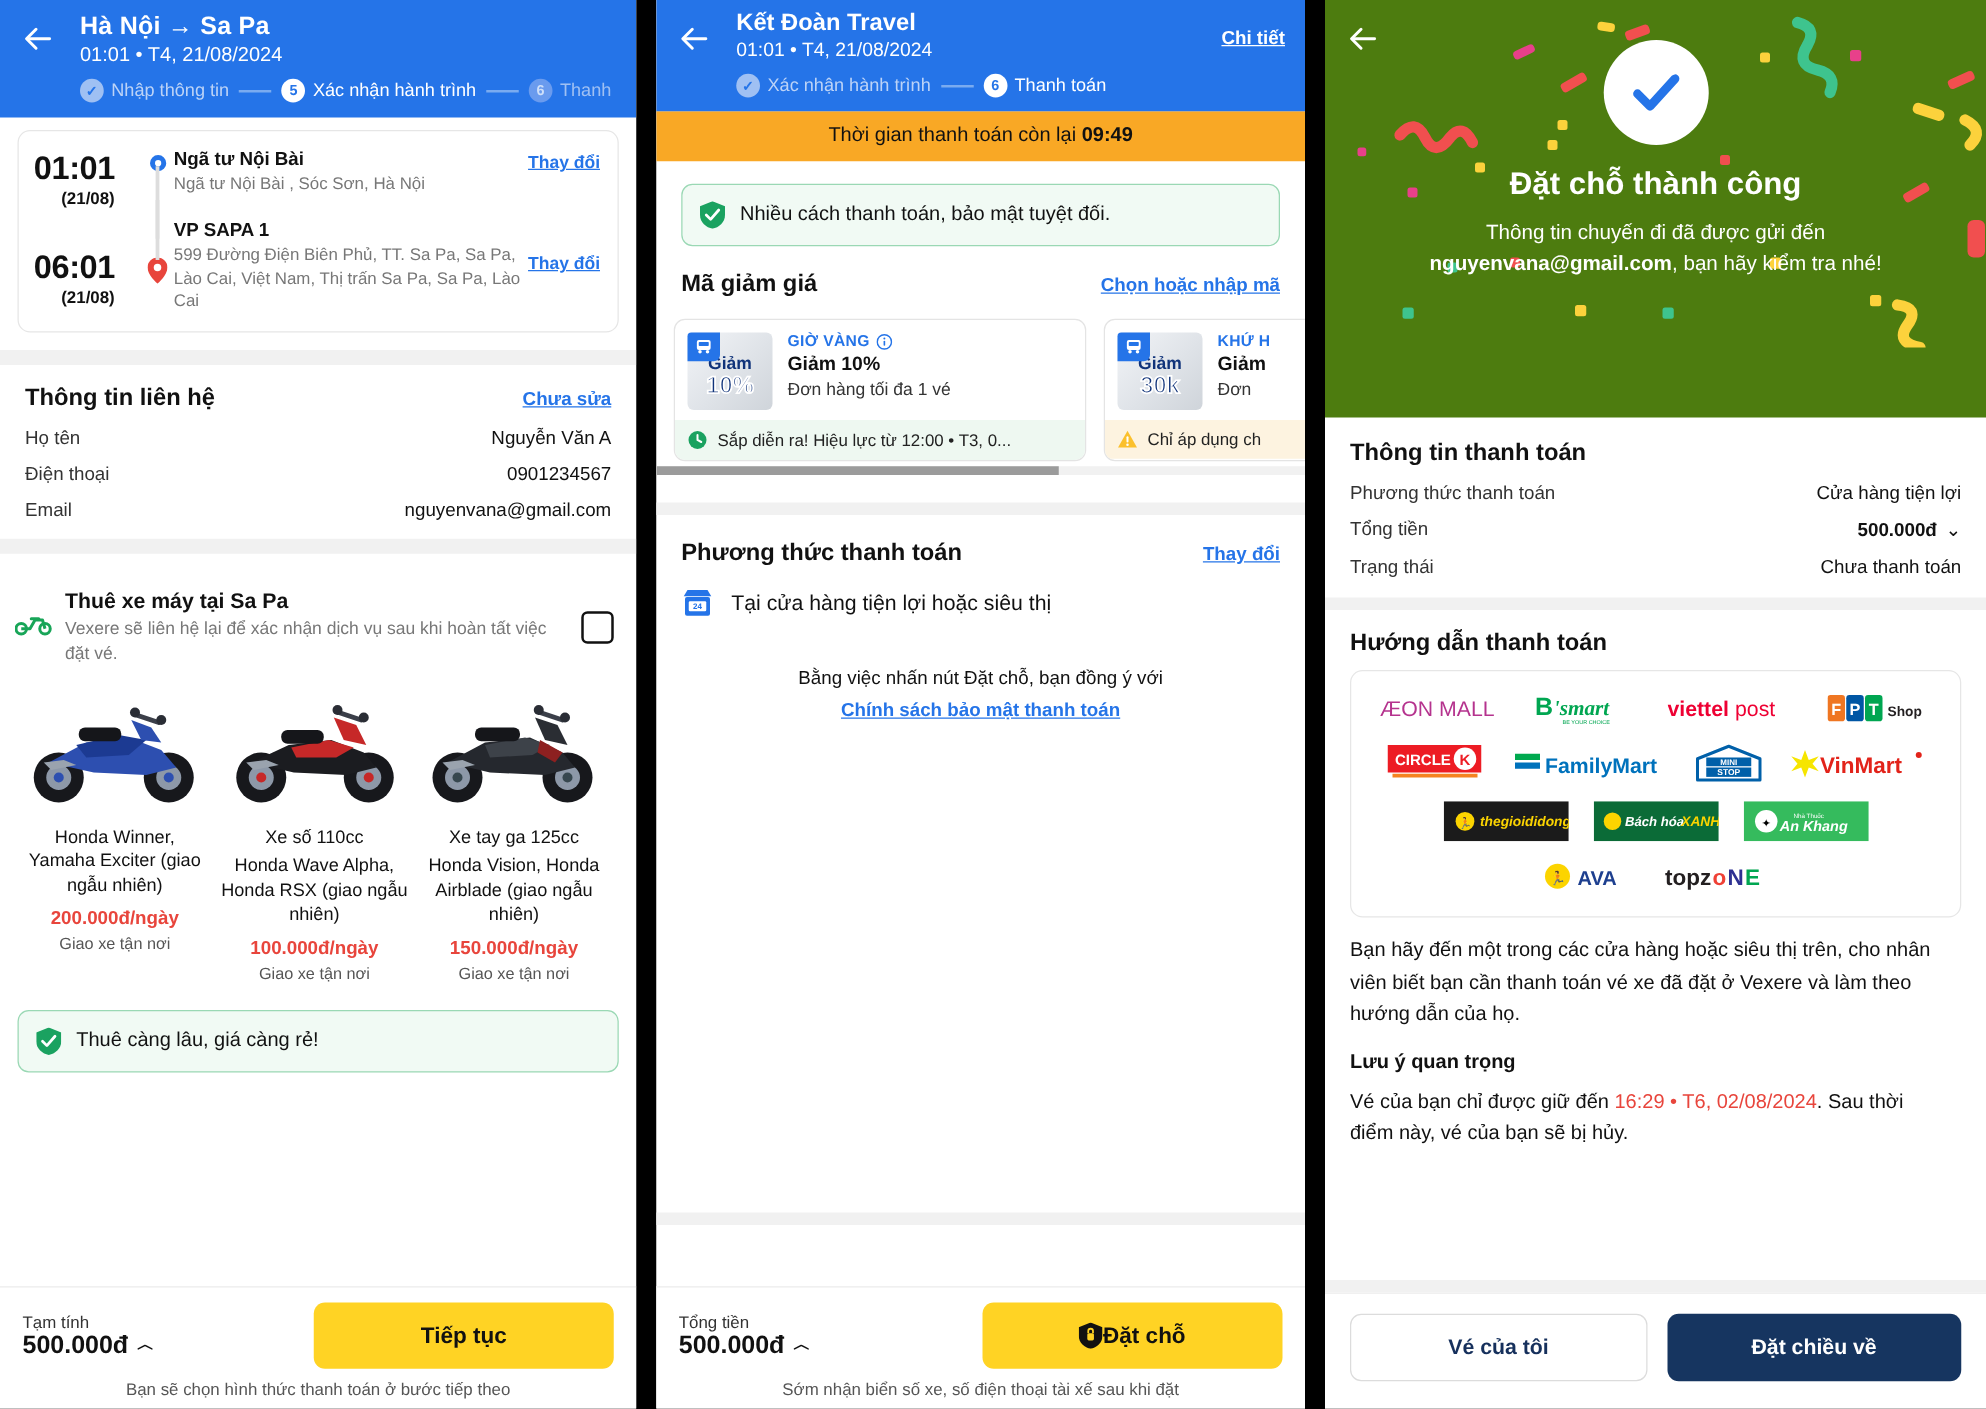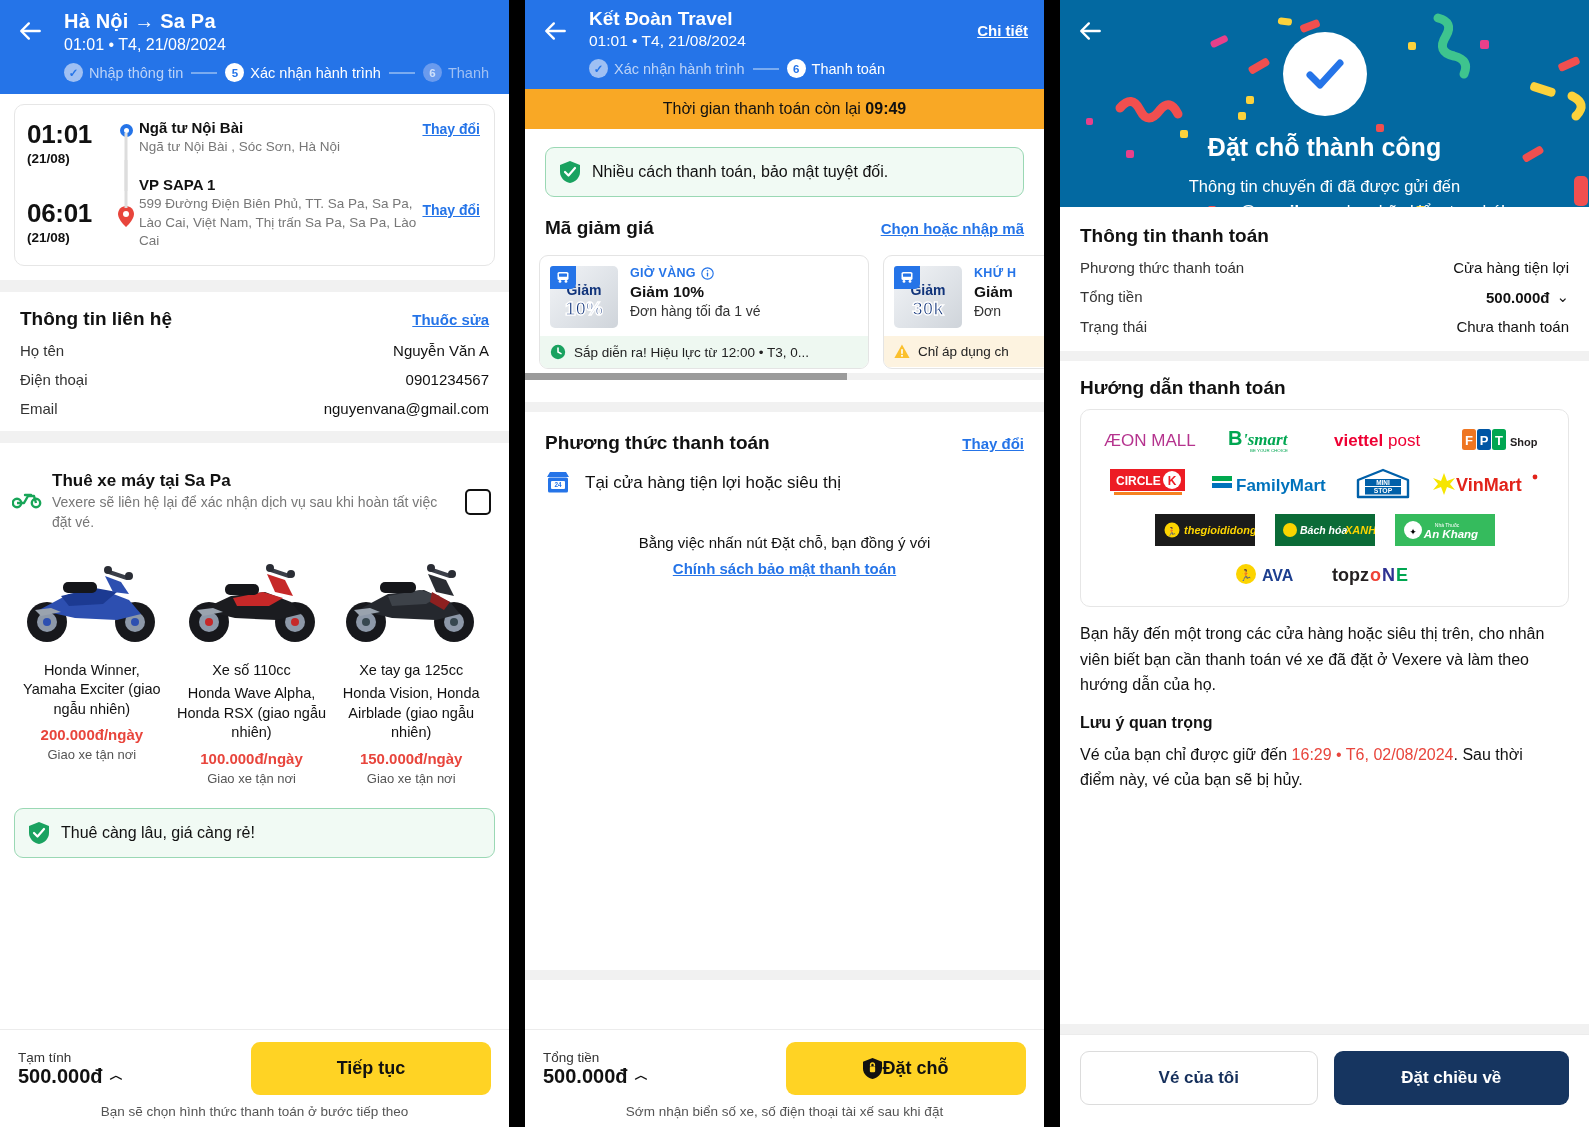--- a/index.html
+++ b/index.html
@@ -45,21 +45,21 @@
   .bullet.muted { background:#6a9bee; color:#cfe0fa; }
   .dash { width:26px; height:2px; background:#7aabf0; }
 
   .trip-card {
     margin: 10px 14px 0 14px; border:1px solid #e6e6e6; border-radius:10px;
     background:#fff; padding: 14px 14px 14px 12px;
   }
   .leg { display:flex; align-items:flex-start; }
   .leg .time { width: 86px; flex:0 0 86px; }
   .leg .time .t { font-size:26px; font-weight:700; color:#111; letter-spacing:-.3px; }
-  .leg .time .d { font-size:13.5px; font-weight:700; color:#111; margin-top:1px; }
+  .leg .time .d { font-size:13.5px; font-weight:700; color:#111; margin-top:1px;margin-left:22px; }
   .rail { width:26px; flex:0 0 26px; position:relative; display:flex; justify-content:center; }
   .dot-o { width:13px; height:13px; border-radius:50%; background:#fff; border:4px solid #2574e8; margin-top:5px; }
   .pin { margin-top:4px; }
   .rail-line { position:absolute; left:50%; transform:translateX(-50%); width:3px; background:#ddd; }
   .leg .info { flex:1; padding-right:6px; }
   .leg .nm { font-size:15px; font-weight:700; color:#111; }
   .leg .ad { font-size:13.5px; color:#777; line-height:1.38; margin-top:2px; }
   .leg .chg { flex:0 0 auto; font-size:14px; padding-top:2px; }
 
   .sect { padding: 16px 20px 14px 20px; }
@@ -137,21 +137,21 @@
   .vfoot.amber { background:#fdf3e0; color:#222; }
   .scrollbar { margin: 4px 0 0 0; height:7px; background:#f1f1f1; }
   .scrollbar .thumb { height:7px; width:62%; background:#9b9b9b; }
 
   .pm-row { display:flex; align-items:center; gap:14px; margin-top:16px; }
   .pm-store { width:26px; height:26px; flex:0 0 26px; }
   .pm-label { font-size:17px; color:#111; }
   .agree { text-align:center; margin-top:34px; font-size:15px; color:#111; line-height:1.7; }
 
   
-  .p3-hero { position:relative; background:#0369a1; height:207px; overflow:hidden; }
+  .p3-hero { position:relative; background:#4d7c0f; height:334px; overflow:hidden; }
   .confetti { position:absolute; inset:0; }
   .hero-inner { position:relative; text-align:center; padding-top:32px; color:#fff; }
   .tick {
     width:84px; height:84px; border-radius:50%; background:#fff; margin:0 auto;
     display:flex; align-items:center; justify-content:center;
   }
   .hero-title { font-size:25px; font-weight:700; margin-top:17px; }
   .hero-sub { font-size:16.5px; margin-top:12px; line-height:1.5; }
   .hero-sub b { font-weight:700; }
 
@@ -241,21 +241,21 @@
         </div>
         <div class="chg link" style="padding-top:26px;">Thay đổi</div>
       </div>
     </div>
 
     <div class="sep" style="margin-top:14px;"></div>
 
     <div class="sect">
       <div class="sect-head">
         <div class="sect-title">Thông tin liên hệ</div>
-        <div class="link" style="font-size:15px;">Thuốc sửa</div>
+        <div class="link" style="font-size:15px;">Chưa sửa</div>
       </div>
       <div class="kv">
         <span class="k">Họ tên</span>
         <span class="v">Nguyễn Văn A</span>
       </div>
       <div class="kv">
         <span class="k">Điện thoại</span>
         <span class="v">0901234567</span>
       </div>
       <div class="kv">

